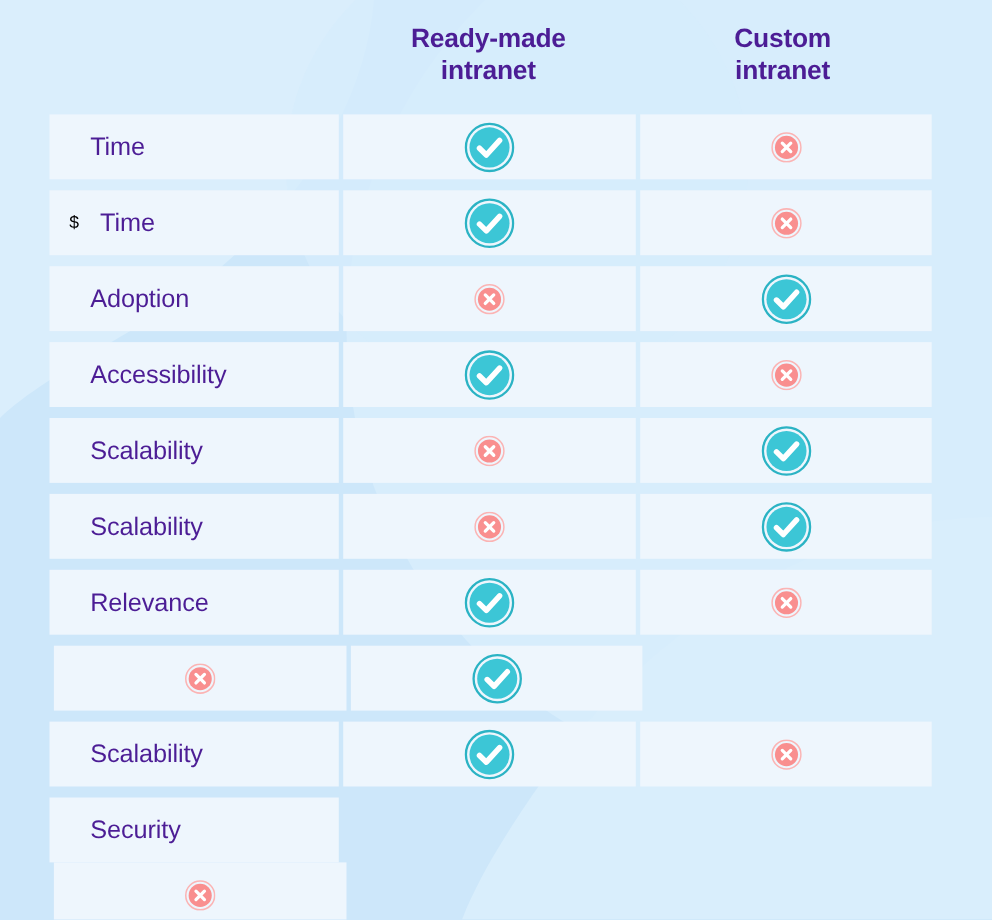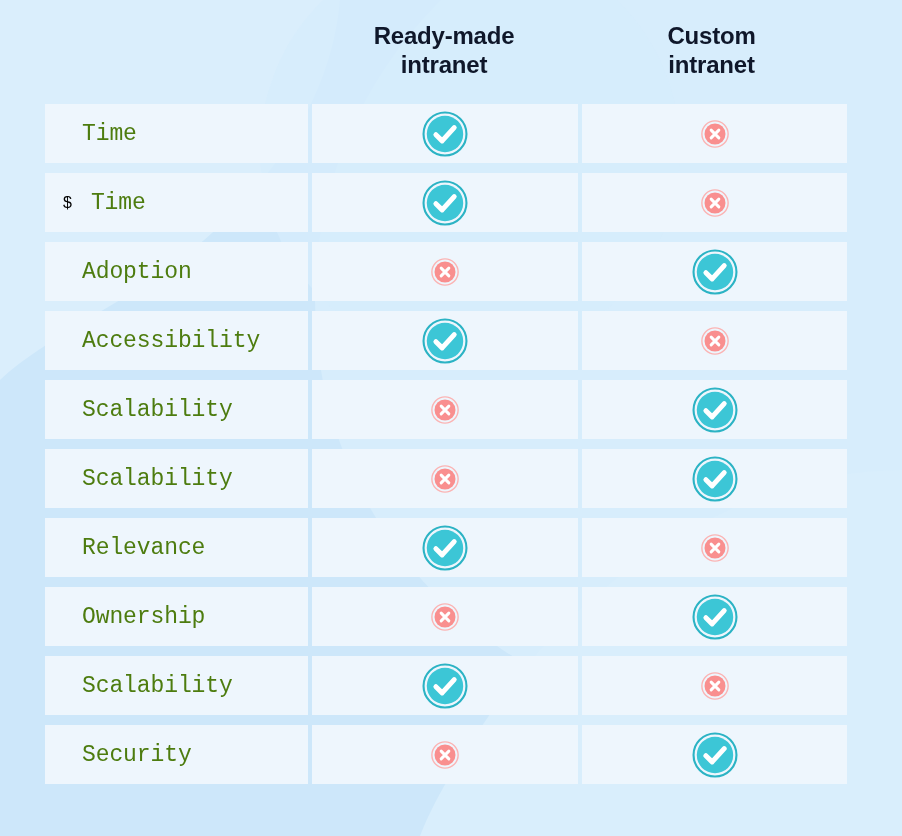--- a/index.html
+++ b/index.html
@@ -43,42 +43,42 @@
     display: flex;
     flex-direction: row;
     align-items: center;
   }
   .head-spacer { width: 265px; flex: none; }
   .head-cell {
     flex: none;
     text-align: center;
     font-size: 24px;
     font-weight: bold;
-    color: #0f172a;
+    color: #4c1d95;
     line-height: 1.22;
     letter-spacing: -0.2px;
   }
   .head-cell .l2 { display: block; }
   #header-ready { width: 268px; }
   #header-custom { width: 267px; }
 
   
   #table-body {
     position: absolute;
     left: 45px;
     top: 104px;
     width: 800px;
   }
   .row {
     display: flex;
     flex-direction: row;
     height: 59px;
     margin-bottom: 10px;
   }
-  .row:last-child { margin-bottom: 0; }
+  .row:last-child { margin-bottom: 0; flex-direction: column; }
 
   .cell {
     background: #eef6fd;
     display: flex;
     align-items: center;
     height: 59px;
     box-sizing: border-box;
   }
   .cell-label {
     width: 263px;
@@ -88,24 +88,23 @@
   .cell-mark {
     width: 266px;
     flex: none;
     margin-left: 4px;
     justify-content: center;
   }
   .cell-mark.last { width: 265px; }
   .row-label {
     margin-left: 19px;
     font-size: 23px;
-    color: #4d7c0f;
+    color: #4c1d95;
     white-space: nowrap;
     letter-spacing: -0.1px;
-    font-family: Liberation Mono, monospace;
   }
 
   .mark {
     display: block;
   }
   .mark-yes { width: 46px; height: 46px; }
   .mark-no  { width: 28px; height: 28px; }
 </style>
 </head>
 <body>
@@ -295,24 +294,20 @@
           <span>
             <svg class="mark mark-no" viewBox="0 0 32 32" xmlns="http://www.w3.org/2000/svg">
               <circle cx="16" cy="16" r="15" fill="none" stroke="#fbb4b4" stroke-width="1.6"></circle>
               <circle cx="16" cy="16" r="12" fill="#f98f8f"></circle>
               <path d="M11.6,11.6 L20.4,20.4 M20.4,11.6 L11.6,20.4" stroke="#ffffff" stroke-width="3.4" stroke-linecap="round"></path>
             </svg>
           </span>
         </div>
       </div>
       <div class="row">
-        <div class="cell cell-label">
-          <span><circle cx="31" cy="15" r="12" fill="#f7bd66"><circle cx="31" cy="15" r="6.2" fill="#fdfbf6"><path d="M24,22 L7,39 L7,44 L13,44 L13,39 L18,39 L18,34 L23,34 L29,28 Z" fill="#f0aa4e"><path d="M24,22 L12,34 L18,34 L18,29 L28,27 Z" fill="#f7bd66"></path></path></circle></circle></span>
-          <span class="row-label">Ownership</span>
-        </div>
         <div class="cell cell-mark">
           <span>
             <svg class="mark mark-no" viewBox="0 0 32 32" xmlns="http://www.w3.org/2000/svg">
               <circle cx="16" cy="16" r="15" fill="none" stroke="#fbb4b4" stroke-width="1.6"></circle>
               <circle cx="16" cy="16" r="12" fill="#f98f8f"></circle>
               <path d="M11.6,11.6 L20.4,20.4 M20.4,11.6 L11.6,20.4" stroke="#ffffff" stroke-width="3.4" stroke-linecap="round"></path>
             </svg>
           </span>
         </div>
         <div class="cell cell-mark last">

